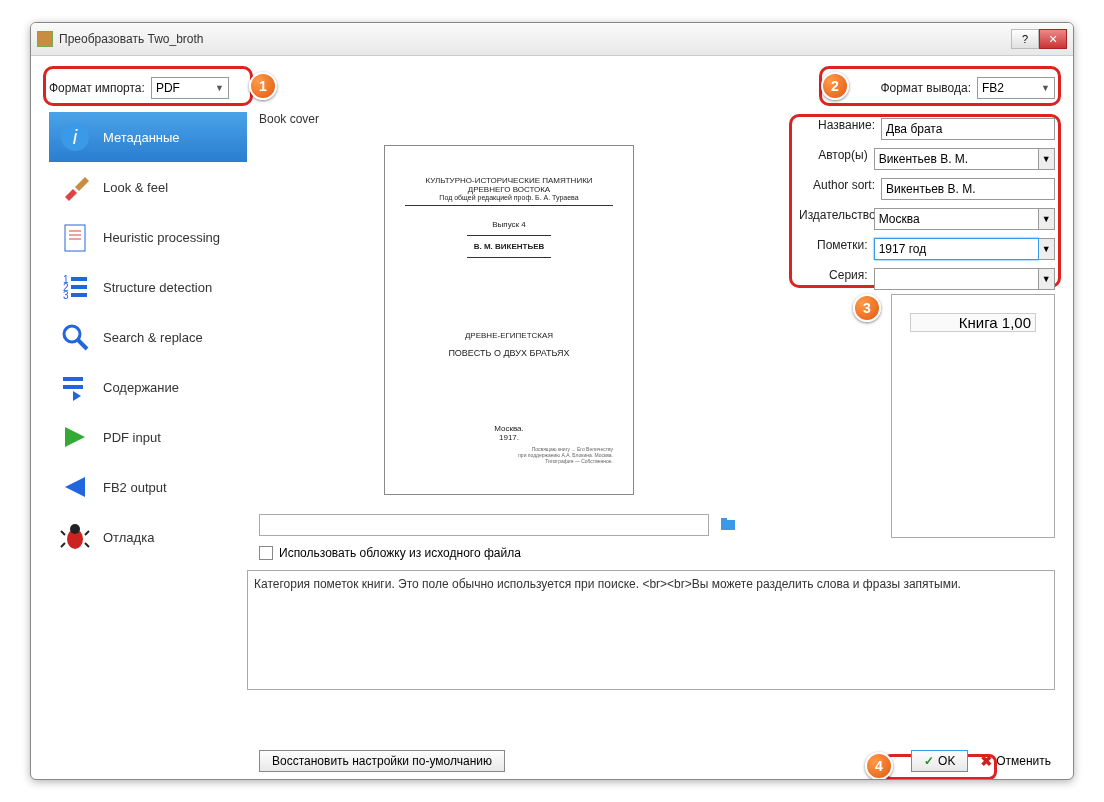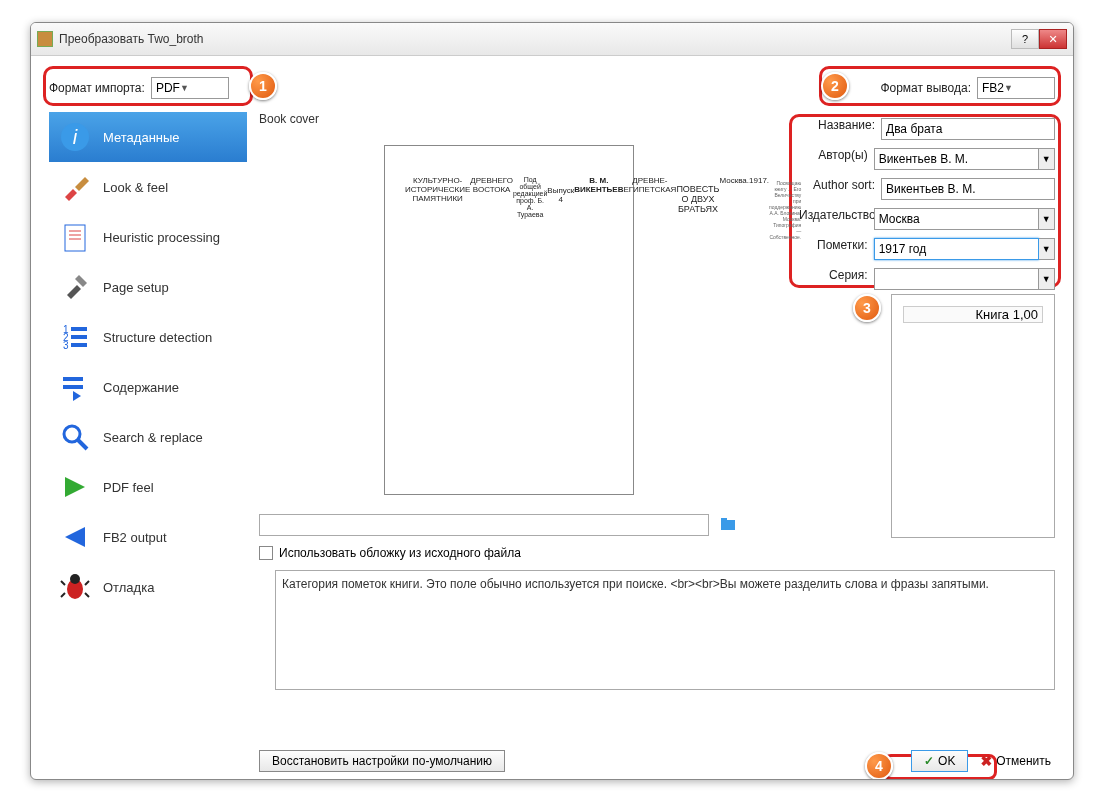--- a/index.html
+++ b/index.html
@@ -12,21 +12,21 @@
 .titlebar .title { font-size: 12px; color: #333; flex: 1; }
 .titlebar .winbtns { display: flex; gap: 0; }
 .winbtn { width: 28px; height: 20px; border: 1px solid #bbb; background: linear-gradient(#fefefe,#e0e0e0); font-size: 11px; display: flex; align-items: center; justify-content: center; cursor: pointer; }
 .winbtn.close { background: linear-gradient(#e88,#c33); color: #fff; border-color: #a22; }
 
 .content { position: relative; height: 728px; }
 
 .top-row { position: absolute; left: 18px; top: 18px; right: 18px; height: 28px; display: flex; align-items: center; }
 .combo-wrap { display: flex; align-items: center; gap: 6px; }
 .combo-label { font-size: 12px; color: #222; }
-.combo { width: 78px; height: 22px; border: 1px solid #999; background: #fff; font-size: 12px; padding: 0 4px; display: flex; align-items: center; cursor: pointer; }
+.combo { width: 78px; height: 22px; border: 1px solid #999; background: #fff; font-size: 12px; padding: 0 4px; display: flex; align-items: center; justify-content: space-between; cursor: pointer; }
 .combo .arr { font-size: 9px; color: #555; }
 
 .hl { position: absolute; border: 3px solid #d22; border-radius: 10px; pointer-events: none; }
 .hl1 { left: 12px; top: 10px; width: 210px; height: 40px; }
 .hl2 { left: 788px; top: 10px; width: 242px; height: 40px; }
 .hl3 { left: 758px; top: 58px; width: 272px; height: 174px; }
 .hl4 { left: 852px; top: 698px; width: 114px; height: 26px; border-radius: 8px; }
 
 .badge { position: absolute; width: 28px; height: 28px; border-radius: 50%; background: radial-gradient(circle at 30% 30%, #ff9a4a, #e05a10); border: 2px solid #fff; box-shadow: 0 1px 3px rgba(0,0,0,0.5); color: #fff; font-weight: bold; font-size: 14px; display: flex; align-items: center; justify-content: center; z-index: 10; }
 .b1 { left: 218px; top: 16px; }
@@ -35,41 +35,41 @@
 .b4 { left: 834px; top: 696px; }
 
 .sidebar { position: absolute; left: 18px; top: 56px; width: 198px; }
 .sb-item { height: 50px; display: flex; align-items: center; padding: 0 8px; gap: 10px; font-size: 13px; color: #333; cursor: pointer; }
 .sb-item.active { background: linear-gradient(#4aa3e8,#2a7dd0); color: #fff; }
 .sb-icon { width: 36px; height: 36px; flex-shrink: 0; display: flex; align-items: center; justify-content: center; }
 
 .main-area { position: absolute; left: 228px; top: 56px; width: 530px; }
 .cover-label { font-size: 12px; color: #333; margin-bottom: 4px; }
 .cover-box { width: 500px; height: 380px; display: flex; align-items: center; justify-content: center; }
-.cover-page { width: 250px; height: 350px; border: 1px solid #888; background: #fff; padding: 30px 20px; font-size: 8px; text-align: center; color: #222; display: flex; flex-direction: row; }
+.cover-page { width: 250px; height: 350px; border: 1px solid #888; background: #fff; padding: 30px 20px; font-size: 8px; text-align: center; color: #222; display: flex; flex-direction: column; }
 .cover-page .hr { border-top: 1px solid #333; margin: 4px 0; }
 .cover-page .sp { flex: 1; }
 .change-label { font-size: 12px; margin-top: 6px; }
 .path-input { width: 450px; height: 22px; border: 1px solid #aaa; margin-top: 4px; display: inline-block; vertical-align: middle; }
 .browse-btn { width: 22px; height: 22px; display: inline-flex; align-items: center; justify-content: center; vertical-align: middle; margin-left: 4px; cursor: pointer; }
 .chk-row { margin-top: 10px; font-size: 12px; display: flex; align-items: center; gap: 6px; }
 .chk { width: 14px; height: 14px; border: 1px solid #888; background: #fff; }
 
 .meta-panel { position: absolute; right: 18px; top: 62px; width: 256px; }
 .meta-row { display: flex; margin-bottom: 6px; height: 24px; }
 .meta-lbl { width: 82px; text-align: right; font-size: 12px; color: #222; padding-right: 6px; white-space: nowrap; overflow: hidden; }
 .meta-inp { flex: 1; height: 22px; border: 1px solid #999; font-size: 12px; padding: 0 4px; background: #fff; }
 .meta-inp.active { border: 1px solid #3a9ae8; box-shadow: 0 0 2px #3a9ae8; }
 .meta-dd { width: 18px; height: 22px; border: 1px solid #999; border-left: none; background: #eee; font-size: 9px; display: flex; align-items: center; justify-content: center; cursor: pointer; }
-.series-box { position: absolute; right: 18px; top: 238px; width: 164px; height: 244px; border: 1px solid #aaa; font-size: 13px; padding: 11px; background: #fff; }
+.series-box { position: absolute; right: 18px; top: 238px; width: 164px; height: 244px; border: 1px solid #aaa; font-size: 15px; padding: 18px; background: #fff; }
 .view-tabs { position: absolute; right: 18px; top: 508px; display: flex; gap: 16px; margin-top: 34px; }
 .vtab { padding: 2px 10px; border: 1px solid #aaa; font-size: 11px; background: #f4f4f4; cursor: pointer; }
 .vtab.active { background: #fff; border-bottom: 1px solid #fff; }
 
-.help-box { position: absolute; left: 244px; top: 514px; right: 18px; height: 120px; border: 1px solid #aaa; padding: 6px; font-size: 12px; color: #333; background: #fff; }
+.help-box { position: absolute; left: 216px; top: 514px; right: 18px; height: 120px; border: 1px solid #aaa; padding: 6px; font-size: 12px; color: #333; background: #fff; }
 
 .bottom-row { position: absolute; left: 228px; bottom: 10px; right: 18px; height: 26px; display: flex; align-items: center; }
 .btn { height: 22px; padding: 0 12px; border: 1px solid #888; background: linear-gradient(#fdfdfd,#e8e8e8); font-size: 12px; cursor: pointer; display: flex; align-items: center; gap: 4px; }
 .btn.ok { border: 1px solid #3a9ae8; }
 .check { color: #2a8a2a; font-weight: bold; }
 .cross { color: #c22; font-weight: bold; font-size: 14px; }
 </style>
 </head>
 <body>
 
@@ -138,65 +138,56 @@
               <line x1="10" y1="10" x2="22" y2="10" stroke="#d44"></line>
               <line x1="10" y1="14" x2="22" y2="14" stroke="#d44"></line>
               <line x1="10" y1="18" x2="22" y2="18" stroke="#d44"></line>
             </svg>
           </div>
         <span>Heuristic processing</span>
       </div>
       <div class="sb-item">
         <div class="sb-icon">
             <svg width="32" height="32">
-              <path d="M8 24 L18 14 L22 18 L12 28 Z" fill="#555"></path>
-              <path d="M20 4 L28 12 L24 16 L16 8 Z" fill="#888"></path>
-            </svg>
-          </div>
-        <span>Page setup</span>
-      </div>
-      <div class="sb-item">
-        <div class="sb-icon">
-            <svg width="32" height="32">
               <text x="4" y="12" fill="#26d" font-size="10">1</text>
               <rect x="12" y="6" width="16" height="4" fill="#26d"></rect>
               <text x="4" y="20" fill="#26d" font-size="10">2</text>
               <rect x="12" y="14" width="16" height="4" fill="#26d"></rect>
               <text x="4" y="28" fill="#26d" font-size="10">3</text>
               <rect x="12" y="22" width="16" height="4" fill="#26d"></rect>
             </svg>
           </div>
         <span>Structure detection</span>
       </div>
       <div class="sb-item">
         <div class="sb-icon">
             <svg width="32" height="32">
+              <circle cx="13" cy="13" r="8" fill="none" stroke="#26d" stroke-width="3"></circle>
+              <line x1="19" y1="19" x2="28" y2="28" stroke="#26d" stroke-width="4"></line>
+            </svg>
+          </div>
+        <span>Search &amp; replace</span>
+      </div>
+      <div class="sb-item">
+        <div class="sb-icon">
+            <svg width="32" height="32">
               <rect x="4" y="6" width="20" height="4" fill="#26d"></rect>
               <rect x="4" y="14" width="20" height="4" fill="#26d"></rect>
               <path d="M14 20 L14 30 L22 25 Z" fill="#26d"></path>
             </svg>
           </div>
         <span>Содержание</span>
       </div>
       <div class="sb-item">
         <div class="sb-icon">
             <svg width="32" height="32">
-              <circle cx="13" cy="13" r="8" fill="none" stroke="#26d" stroke-width="3"></circle>
-              <line x1="19" y1="19" x2="28" y2="28" stroke="#26d" stroke-width="4"></line>
-            </svg>
-          </div>
-        <span>Search &amp; replace</span>
-      </div>
-      <div class="sb-item">
-        <div class="sb-icon">
-            <svg width="32" height="32">
               <path d="M6 6 L26 16 L6 26 Z" fill="#3a3"></path>
             </svg>
           </div>
-        <span>PDF feel</span>
+        <span>PDF input</span>
       </div>
       <div class="sb-item">
         <div class="sb-icon">
             <svg width="32" height="32">
               <path d="M26 6 L6 16 L26 26 Z" fill="#26d"></path>
             </svg>
           </div>
         <span>FB2 output</span>
       </div>
       <div class="sb-item">

